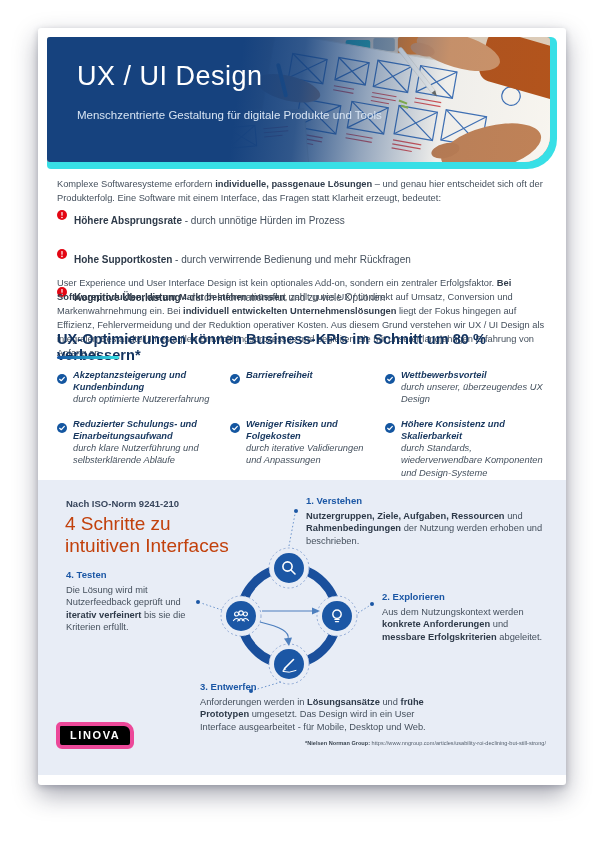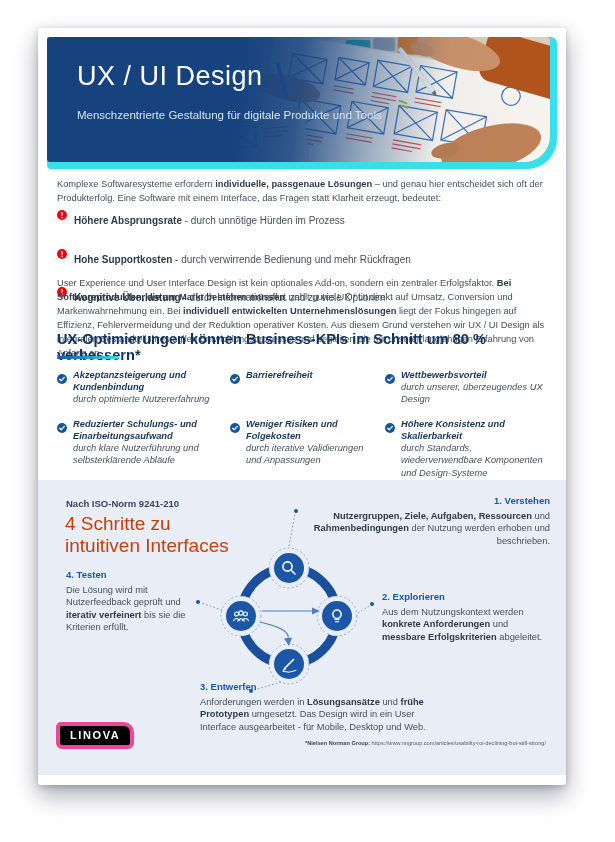--- a/index.html
+++ b/index.html
@@ -39,21 +39,21 @@
   .b-title{font-size:9.3px;font-weight:700;color:#16365e;line-height:1.3;}
   .b-desc{font-size:9.3px;color:#46525f;line-height:1.3;}
   
   .process{position:absolute;left:0;top:452px;width:528px;height:295px;background:#e8edf6;}
   .proc-svg{position:absolute;inset:0;width:100%;height:100%;}
   .iso-label{position:absolute;left:28px;top:18px;font-size:9.5px;font-weight:600;color:#38465c;}
   .proc-heading{position:absolute;left:27px;top:33px;font-size:19px;font-weight:400;color:#c2410c;line-height:1.18;}
   .step{position:absolute;font-size:9.3px;line-height:1.35;color:#45505d;}
   .step .s-title{font-size:9.5px;font-weight:700;color:#1b57a5;margin-bottom:2px;}
   .step strong{color:#2e3a49;font-weight:700;}
-  .step1{left:268px;top:15px;width:244px;text-align:right;}
+  .step1{left:268px;top:15px;width:244px;}
   .step2{left:344px;top:111px;width:172px;}
   .step3{left:162px;top:201px;width:238px;}
   .step4{left:28px;top:89px;width:136px;}
   .logo{position:absolute;left:18px;top:242px;display:inline-block;background:#000000;color:#ffffff;
         font-size:11px;font-weight:700;letter-spacing:1.6px;padding:3px 10px 4px 10px;
         border-radius:5px 10px 6px 6px;border:4px solid #ec4899;}
   .footnote{position:absolute;right:20px;top:260px;font-size:5.6px;color:#55606e;text-align:right;}
   .footnote strong{color:#3a4550;font-weight:700;}
 </style>
 </head>

